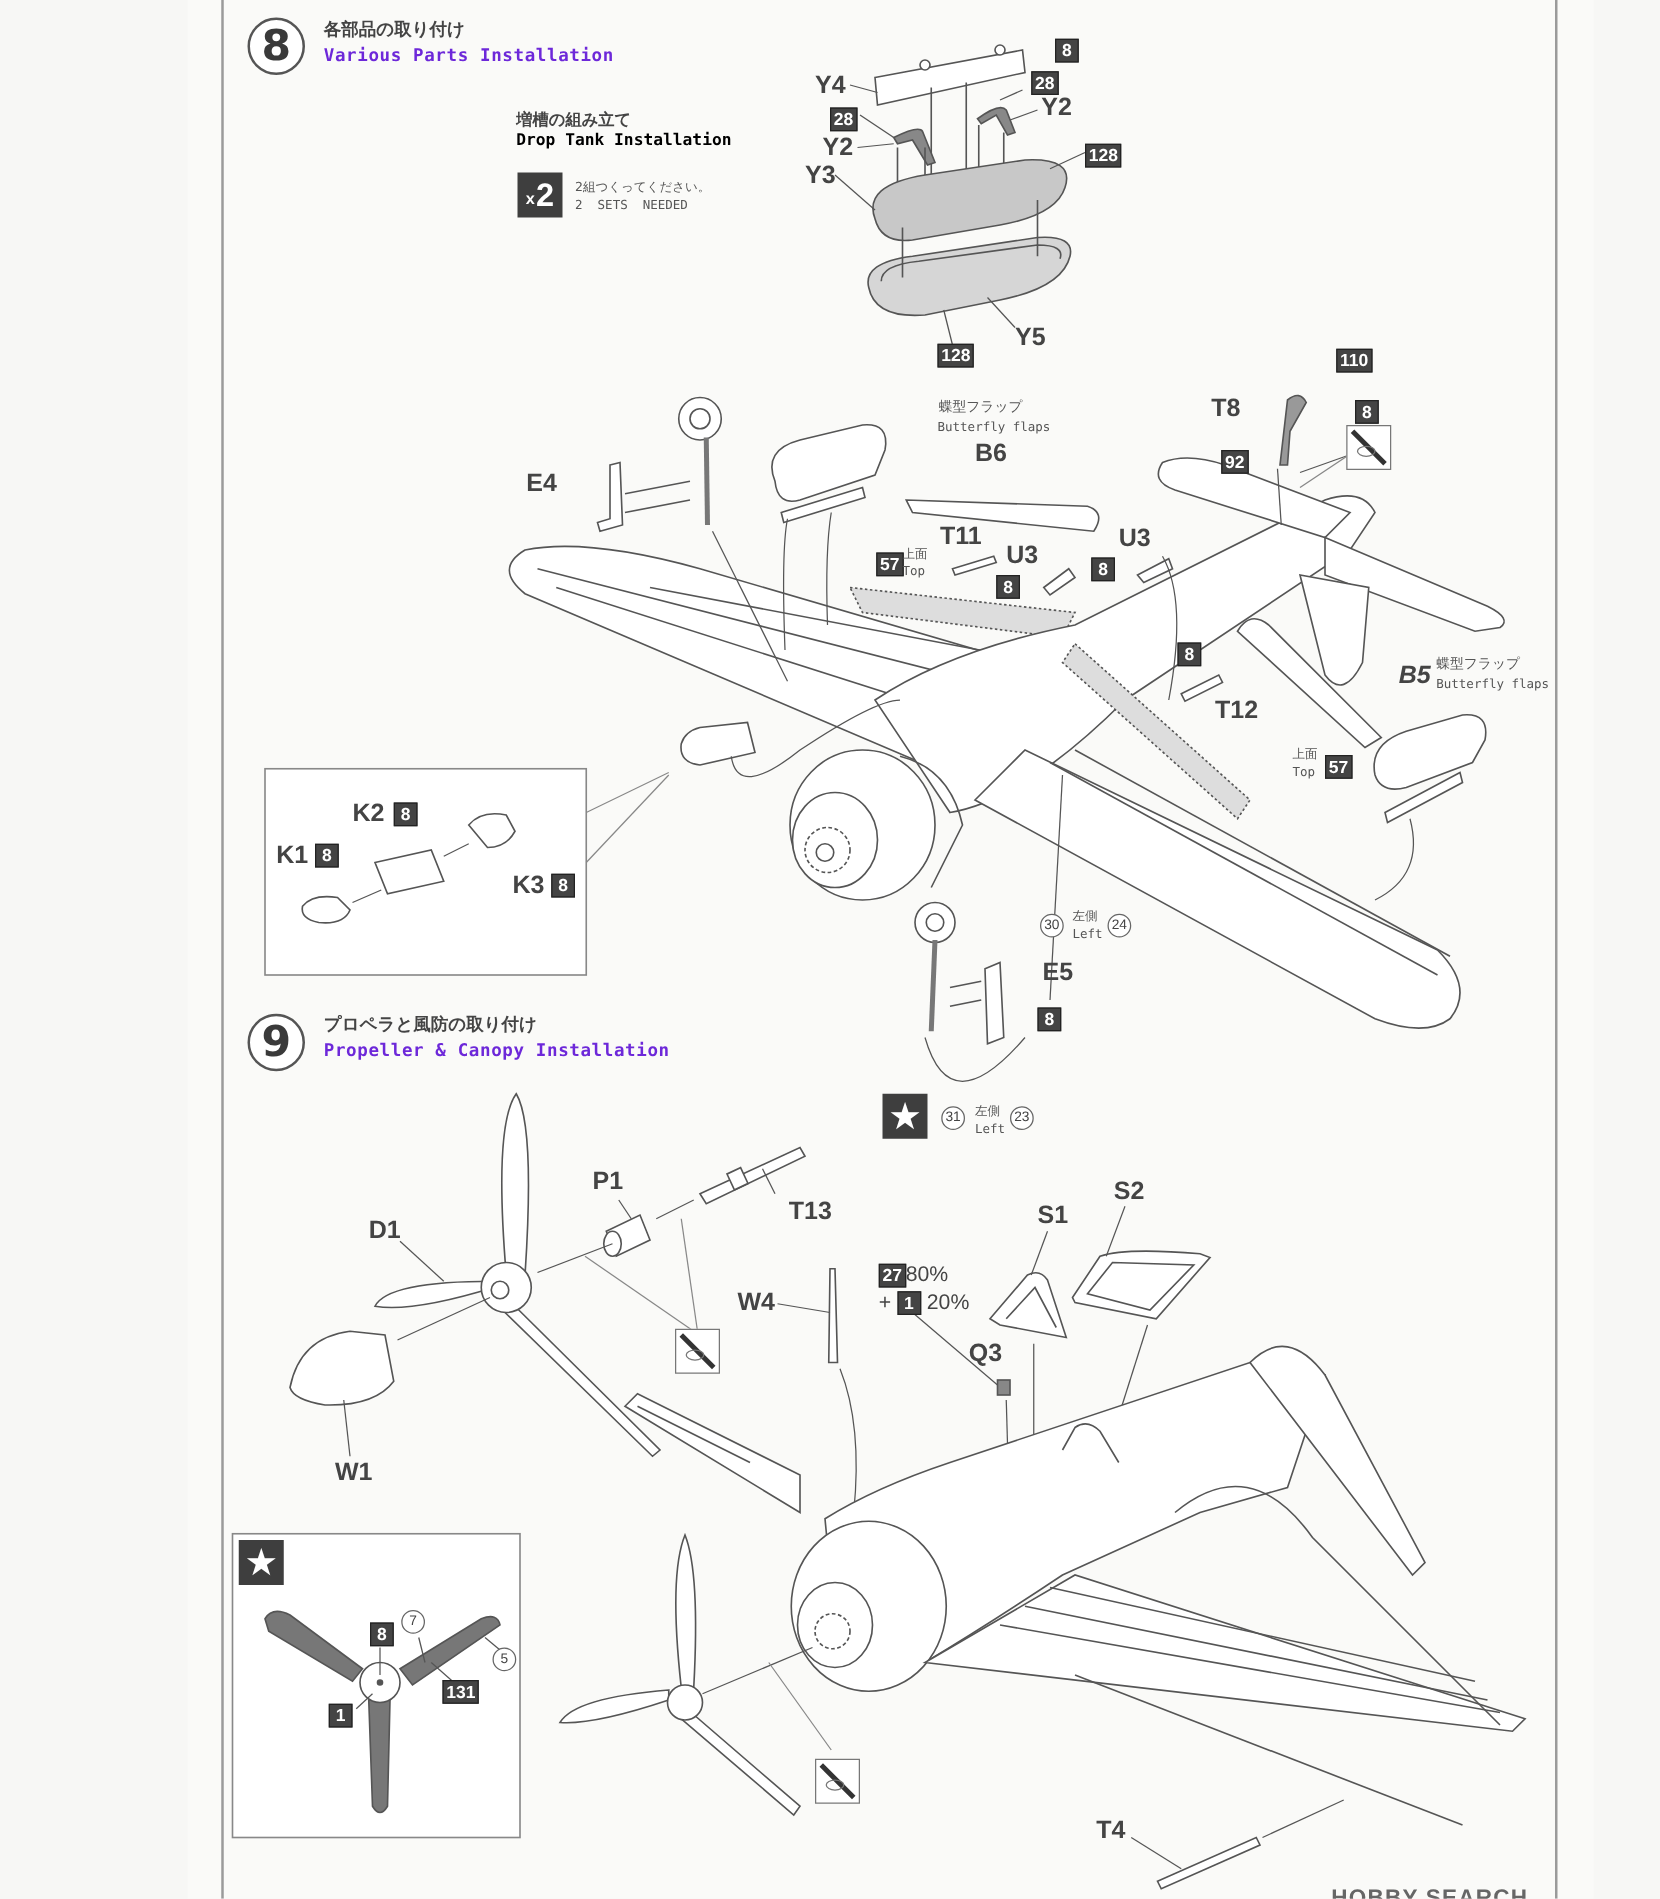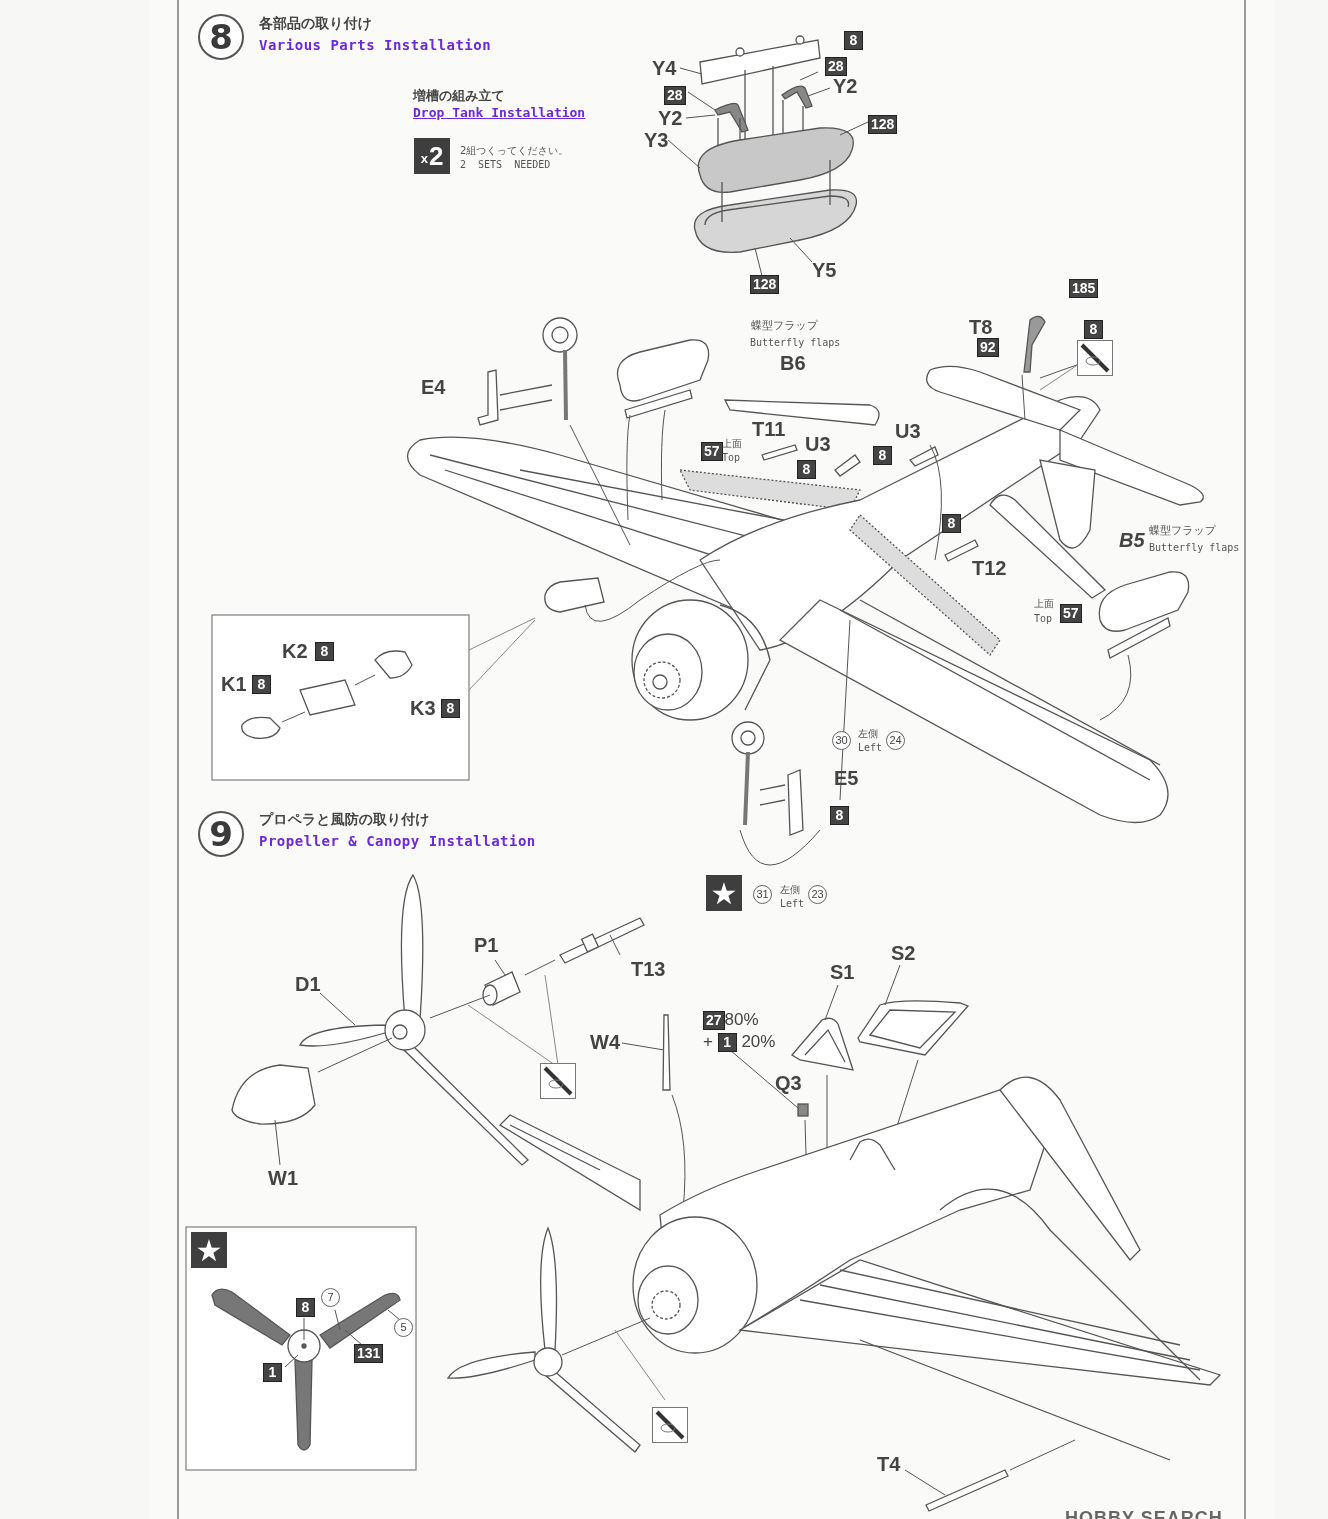--- a/index.html
+++ b/index.html
@@ -20,21 +20,21 @@
   .abs { position: absolute; }
   .step-num {
     position: absolute; width: 42px; height: 42px; border: 2px solid #555; border-radius: 50%;
     display: flex; align-items: center; justify-content: center;
     font-family: "DejaVu Sans", sans-serif; font-weight: bold; font-size: 34px; color: #3a3a3a;
     background: #fff;
   }
   .step-jp { font-family: "DejaVu Sans", sans-serif; font-weight: bold; font-size: 14px; color: #444; }
   .step-en { font-family: "DejaVu Sans Mono", monospace; font-weight: bold; font-size: 14px; color: #6d28d9; letter-spacing: 0.5px; }
   .sub-jp { font-family: "DejaVu Sans", sans-serif; font-weight: bold; font-size: 13px; color: #444; text-align: right; }
-  .sub-en { font-family: "DejaVu Sans Mono", monospace; font-weight: bold; font-size: 13px; color: #6d28d9; text-decoration: underline; }
+  .sub-en { font-family: "DejaVu Sans Mono", monospace; font-weight: bold; font-size: 13px; color: #000000; }
   .part { font-family: "Liberation Sans", sans-serif; font-weight: bold; font-size: 20px; color: #444; }
   .paint {
     display: inline-block; background: #444; color: #fff;
     font-family: "Liberation Sans", sans-serif; font-weight: bold; font-size: 14px;
     padding: 0 2px; line-height: 17px; min-width: 13px; text-align: center; border: 1px solid #222;
   }
   .paint-circ {
     display: inline-block; width: 17px; height: 17px; border: 1px solid #666; border-radius: 50%;
     font-size: 11px; line-height: 17px; text-align: center; color: #444; background: #fff;
     font-family: "Liberation Sans", sans-serif;
@@ -310,23 +310,23 @@
 <div class="abs part" style="left:780px;top:352px;">B6</div>
 <div class="abs part" style="left:752px;top:418px;">T11</div>
 <span class="abs paint" style="left:701px;top:442px;">57</span>
 <div class="abs tiny-jp" style="left:722px;top:438px;">上面</div>
 <div class="abs tiny-en" style="left:722px;top:452px;">Top</div>
 <span class="abs paint" style="left:797px;top:460px;">8</span>
 <div class="abs part" style="left:805px;top:433px;">U3</div>
 <span class="abs paint" style="left:873px;top:446px;">8</span>
 <div class="abs part" style="left:895px;top:420px;">U3</div>
 <div class="abs part" style="left:969px;top:316px;">T8</div>
-<span class="abs paint" style="left:1069px;top:279px;">185</span>
+<span class="abs paint" style="left:1069px;top:279px;">110</span>
 <span class="abs paint" style="left:1084px;top:320px;">8</span>
-<span class="abs paint" style="left:977px;top:338px;text-align:center;">92</span>
+<span class="abs paint" style="left:977px;top:360px;text-align:center;">92</span>
 <span class="abs paint" style="left:942px;top:514px;">8</span>
 <div class="abs part" style="left:972px;top:557px;">T12</div>
 <div class="abs part" style="left:1119px;top:529px;font-style:italic;">B5</div>
 <div class="abs tiny-jp" style="left:1149px;top:525px;font-size:11px;">蝶型フラップ</div>
 <div class="abs tiny-en" style="left:1149px;top:542px;">Butterfly flaps</div>
 <div class="abs tiny-jp" style="left:1034px;top:598px;">上面</div>
 <div class="abs tiny-en" style="left:1034px;top:613px;">Top</div>
 <span class="abs paint" style="left:1060px;top:604px;">57</span>
 
 <div class="abs part" style="left:282px;top:640px;">K2</div>

